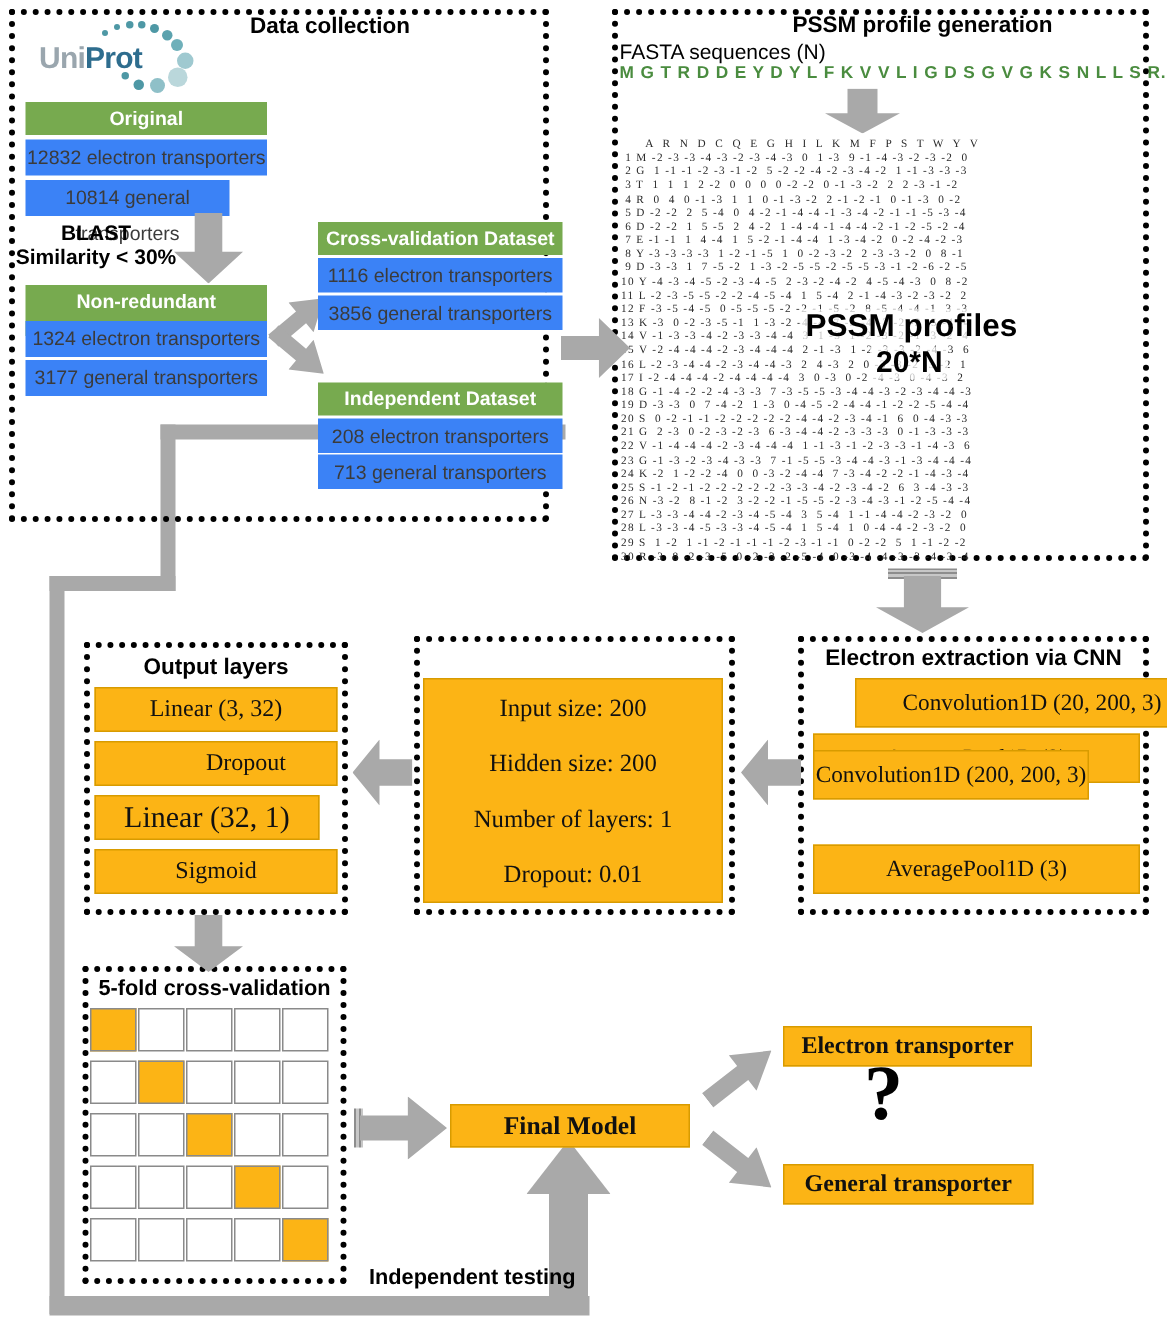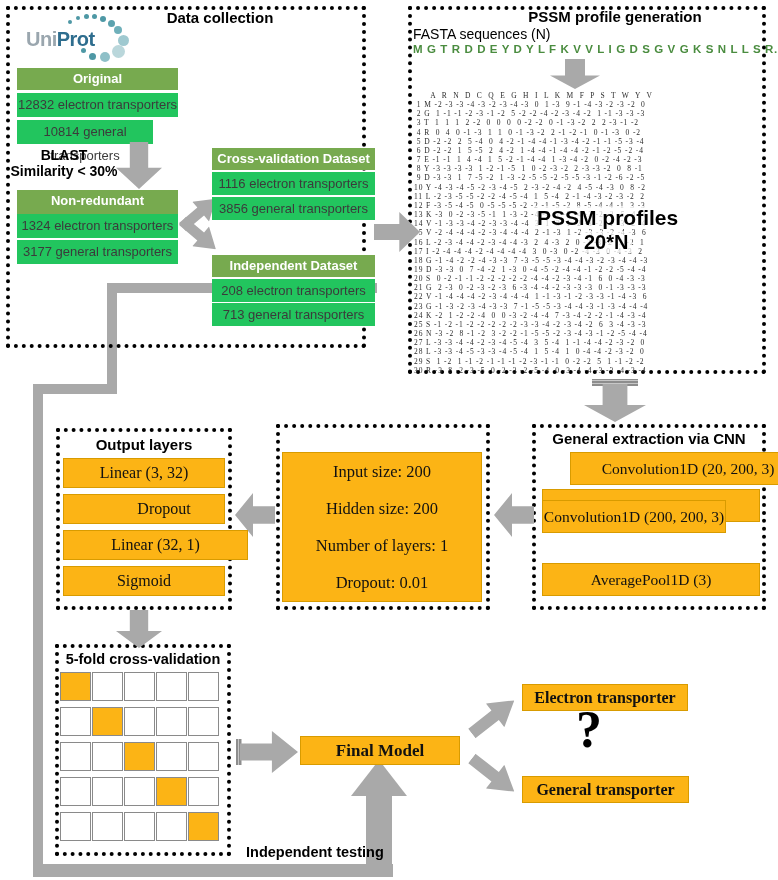--- a/index.html
+++ b/index.html
@@ -2,21 +2,21 @@
 <html><head>
 <meta charset="utf-8">
 <style>
   html,body{margin:0;padding:0;background:#fff;}
   .canvas{position:relative;width:778px;height:880px;background:#fff;overflow:hidden;
           font-family:"Liberation Sans",sans-serif;color:#000;}
   .abs{position:absolute;}
   .dotted{position:absolute;border:4px dotted #000;background:transparent;box-sizing:border-box;z-index:2;}
   .boxtitle{position:absolute;font-weight:bold;font-size:15px;text-align:center;z-index:4;}
   .ghead{position:absolute;background:#77aa4f;color:#fff;font-weight:bold;font-size:13px;text-align:center;z-index:3;}
-  .grow{position:absolute;background:#22c55e;color:#3b3b3b;font-size:13px;text-align:center;z-index:3;}
+  .grow{position:absolute;background:#3b82f6;color:#3b3b3b;font-size:13px;text-align:center;z-index:3;}
   .orow{position:absolute;background:#fcb415;border:1px solid #d89b00;box-sizing:border-box;
         font-family:"Liberation Serif",serif;text-align:center;color:#111;z-index:4;}
   .pipe{position:absolute;background:#a9a9a9;z-index:1;}
   .arrow{position:absolute;background:#a9a9a9;z-index:3;}
   .ar-right{clip-path:polygon(0 30%,55% 30%,55% 0,100% 50%,55% 100%,55% 70%,0 70%);}
   .ar-left{clip-path:polygon(100% 30%,45% 30%,45% 0,0 50%,45% 100%,45% 70%,100% 70%);}
   .ar-down{clip-path:polygon(30% 0,70% 0,70% 55%,100% 55%,50% 100%,0 55%,30% 55%);}
   .tri-up{clip-path:polygon(50% 0,100% 100%,0 100%);}
   .ribs-h{position:absolute;background:repeating-linear-gradient(0deg,#8d8d8d 0 1.5px,#c7c7c7 1.5px 3px);z-index:3;}
   .ribs-v{position:absolute;background:repeating-linear-gradient(90deg,#8d8d8d 0 1.5px,#c7c7c7 1.5px 3px);z-index:3;}
@@ -124,21 +124,21 @@
 28 L -3 -3 -4 -5 -3 -3 -4 -5 -4  1  5 -4  1  0 -4 -4 -2 -3 -2  0
 29 S  1 -2  1 -1 -2 -1 -1 -1 -2 -3 -1 -1  0 -2 -2  5  1 -1 -2 -2
 30 R -3  8 -2 -3 -5  0 -2 -3 -2 -5 -4  0 -3 -4 -4 -3 -3 -4 -3 -4</pre>
   <div class="overlay" style="left:533px;top:206px;font-size:21px;">PSSM profiles</div>
   <div class="overlay" style="left:580px;top:231px;font-size:20px;">20*N</div>
 
   <div class="ribs-h" style="left:592px;top:379px;width:46px;height:7px;"></div>
   <div class="arrow ar-down" style="left:584px;top:384px;width:62px;height:38px;"></div>
 
   <div class="dotted" style="left:532px;top:424px;width:234px;height:186px;"></div>
-  <div class="boxtitle" style="left:540px;top:430px;width:218px;">General extraction via CNN</div>
+  <div class="boxtitle" style="left:540px;top:430px;width:218px;">Electron extraction via CNN</div>
   <div class="orow" style="left:542px;top:452px;width:236px;height:33px;line-height:31px;font-size:15.5px;margin-left:28px;">Convolution1D (20, 200, 3)</div>
   <div class="orow" style="left:542px;top:489px;width:218px;height:33px;line-height:31px;font-size:15.5px;">AveragePool1D (3)</div>
   <div class="orow" style="left:542px;top:500px;width:184px;height:33px;line-height:31px;font-size:15.5px;">Convolution1D (200, 200, 3)</div>
   <div class="orow" style="left:542px;top:563px;width:218px;height:33px;line-height:31px;font-size:15.5px;">AveragePool1D (3)</div>
 
   <div class="arrow ar-left" style="left:494px;top:493px;width:40px;height:44px;"></div>
 
   <div class="dotted" style="left:276px;top:424px;width:214px;height:186px;"></div>
   <div class="orow" style="left:282px;top:452px;width:200px;height:150px;display:flex;flex-direction:column;justify-content:space-around;font-size:16.5px;">
     <div>Input size: 200</div>
@@ -146,21 +146,21 @@
     <div>Number of layers: 1</div>
     <div>Dropout: 0.01</div>
   </div>
 
   <div class="arrow ar-left" style="left:235px;top:493px;width:40px;height:44px;"></div>
 
   <div class="dotted" style="left:56px;top:428px;width:176px;height:182px;"></div>
   <div class="boxtitle" style="left:64px;top:436px;width:160px;">Output layers</div>
   <div class="orow" style="left:63px;top:458px;width:162px;height:30px;line-height:28px;font-size:16px;">Linear (3, 32)</div>
   <div class="orow" style="left:63px;top:494px;width:162px;height:30px;line-height:28px;font-size:16px;padding-left:40px;">Dropout</div>
-  <div class="orow" style="left:63px;top:530px;width:185px;height:30px;line-height:28px;font-size:16px;">Linear (32, 1)</div>
+  <div class="orow" style="left:63px;top:530px;width:150px;height:30px;line-height:28px;font-size:20px;">Linear (32, 1)</div>
   <div class="orow" style="left:63px;top:566px;width:162px;height:30px;line-height:28px;font-size:16px;">Sigmoid</div>
 
   <div class="arrow ar-down" style="left:116px;top:610px;width:46px;height:38px;"></div>
 
   <div class="dotted" style="left:55px;top:644px;width:176px;height:212px;"></div>
   <div class="boxtitle" style="left:63px;top:651px;width:160px;font-size:14.5px;">5-fold cross-validation</div>
   <div class="abs" style="left:60px;top:672px;z-index:3;">
       <div class="fold-row">
         <div class="fold-cell hl"></div>
         <div class="fold-cell"></div>

